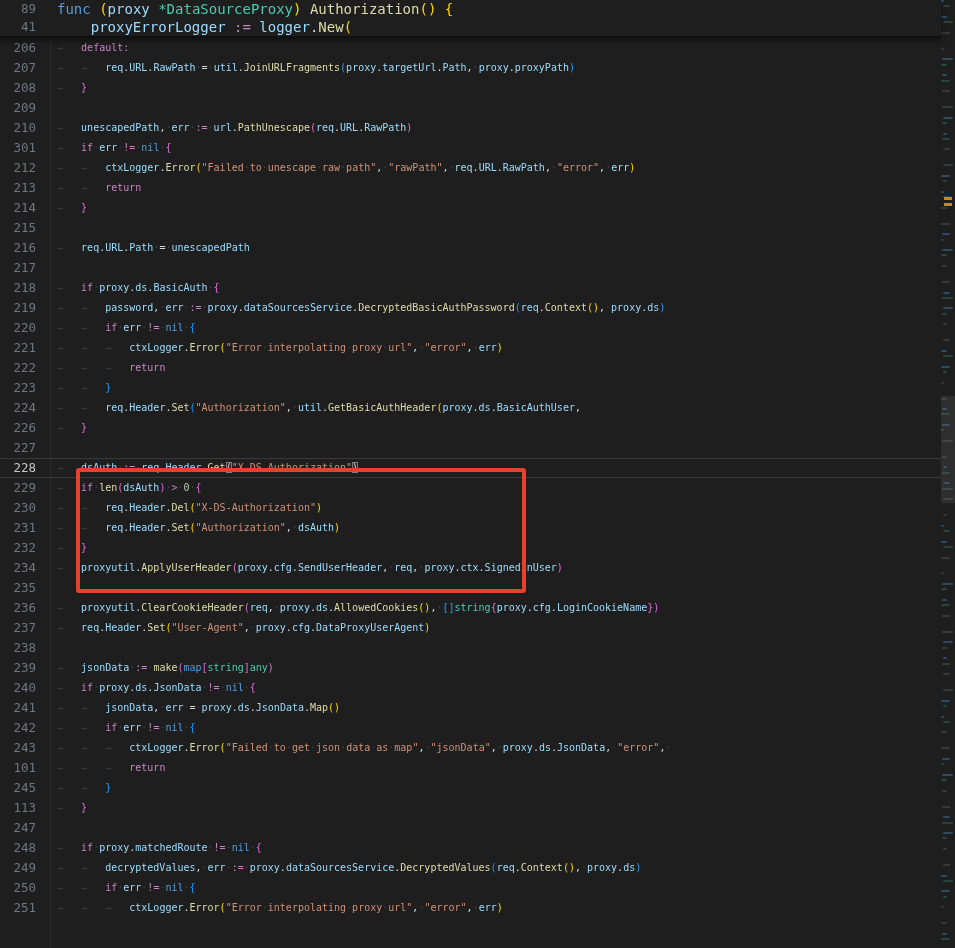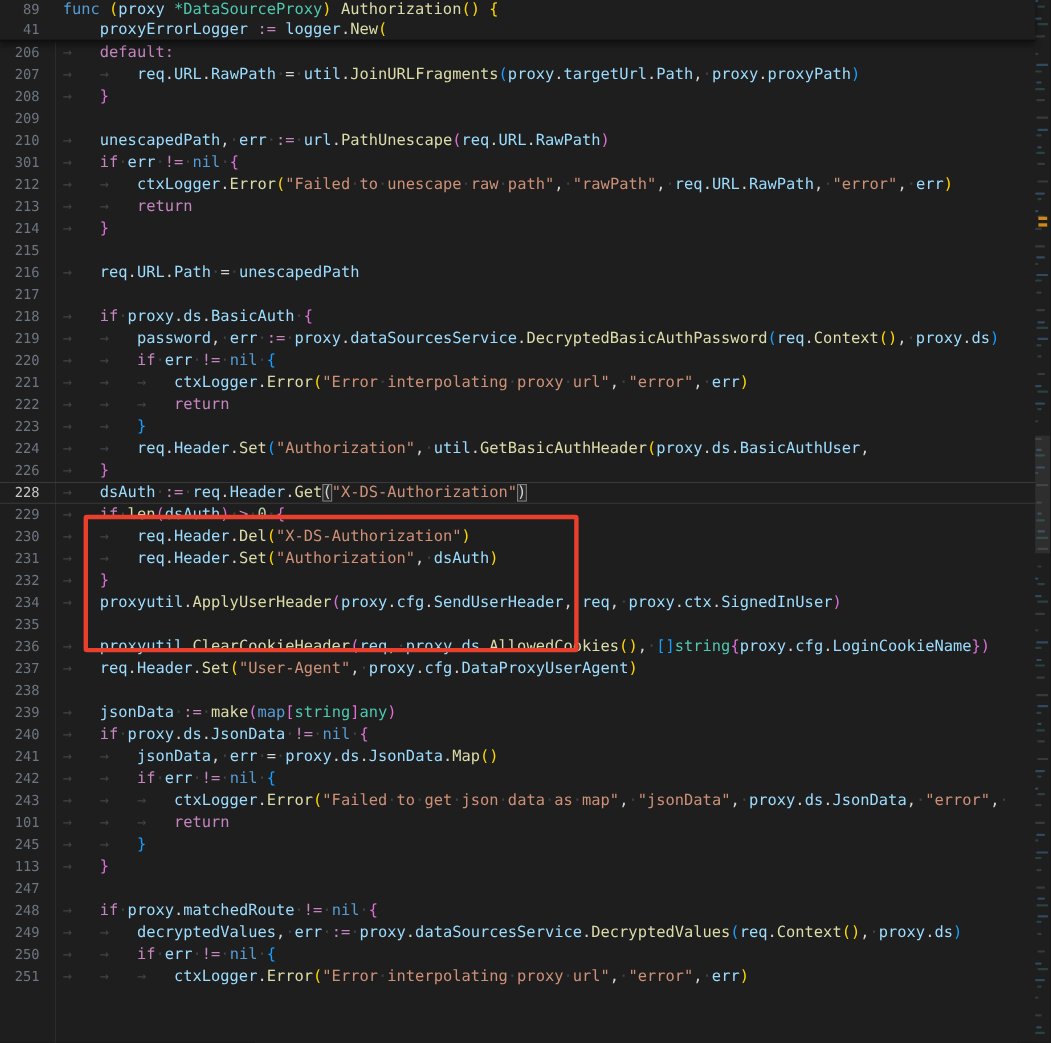--- a/index.html
+++ b/index.html
@@ -8,21 +8,21 @@
     background:var(--bg,#1e1e1e); overflow:hidden;
     font-family:"DejaVu Sans Mono", monospace;
   }
   .code-area{position:absolute; left:0; top:38px; width:941px; overflow:hidden; z-index:2;}
   .indent-guide{position:absolute; left:50px; top:0; width:1px; height:948px; background:#2c2c2c; z-index:1;}
   .line{display:flex; height:20px; line-height:20px; white-space:pre;}
   .line.active{box-shadow:inset 0 1px 0 #3a3a3a, inset 0 -1px 0 #3a3a3a;}
   .gutter{flex:0 0 47px; width:47px; box-sizing:border-box; padding-right:11px;
     text-align:right; color:var(--gutter,#6e7681); font-size:12.5px; user-select:none;}
   .line.active .gutter{color:var(--gutterActive,#c6c6c6);}
-  .code{margin-left:10px; font-size:14px; color:#d4d4d4; white-space:pre;}
+  .code{margin-left:10px; font-size:10px; color:#d4d4d4; white-space:pre;}
   .sticky{position:absolute; left:0; top:0; width:941px; z-index:6; background:var(--bg,#1e1e1e);
     border-bottom:2px solid #0f0f0f; box-shadow:0 3px 6px rgba(0,0,0,.45);}
   .sticky .line{height:18px; line-height:18px;}
   .sticky .code{font-size:14px;}
   .tk-k{color:var(--k)} .tk-b{color:var(--b)} .tk-t{color:var(--t)} .tk-f{color:var(--f)}
   .tk-v{color:var(--v)} .tk-o{color:var(--o)} .tk-n{color:var(--n)} .tk-p{color:var(--p)}
   .tk-g1{color:var(--g1)} .tk-g2{color:var(--g2)} .tk-g3{color:var(--g3)}
   .tk-x{color:var(--x); outline:1px solid #7d7d7d; outline-offset:-1px; background:rgba(120,120,120,.12);}
   .ws{color:var(--w,#3f4449);}
   .annotation-box{position:absolute; z-index:5; border:4px solid var(--annot,#e8402d); border-radius:3px; background:transparent;}
@@ -50,20 +50,21 @@
       <div class="line"><span class="gutter">216</span><span class="code"><span class="ws">→   </span><span class="tk-v">req</span><span class="tk-p">.</span><span class="tk-v">URL</span><span class="tk-p">.</span><span class="tk-v">Path<span class="ws">·</span></span><span class="tk-p">=<span class="ws">·</span></span><span class="tk-v">unescapedPath</span></span></div>
       <div class="line"><span class="gutter">217</span><span class="code"></span></div>
       <div class="line"><span class="gutter">218</span><span class="code"><span class="ws">→   </span><span class="tk-k">if<span class="ws">·</span></span><span class="tk-v">proxy</span><span class="tk-p">.</span><span class="tk-v">ds</span><span class="tk-p">.</span><span class="tk-v">BasicAuth<span class="ws">·</span></span><span class="tk-g2">{</span></span></div>
       <div class="line"><span class="gutter">219</span><span class="code"><span class="ws">→   </span><span class="ws">→   </span><span class="tk-v">password</span><span class="tk-p">,<span class="ws">·</span></span><span class="tk-v">err<span class="ws">·</span></span><span class="tk-k">:=<span class="ws">·</span></span><span class="tk-v">proxy</span><span class="tk-p">.</span><span class="tk-v">dataSourcesService</span><span class="tk-p">.</span><span class="tk-f">DecryptedBasicAuthPassword</span><span class="tk-g3">(</span><span class="tk-v">req</span><span class="tk-p">.</span><span class="tk-f">Context</span><span class="tk-g1">()</span><span class="tk-p">,<span class="ws">·</span></span><span class="tk-v">proxy</span><span class="tk-p">.</span><span class="tk-v">ds</span><span class="tk-g3">)</span></span></div>
       <div class="line"><span class="gutter">220</span><span class="code"><span class="ws">→   </span><span class="ws">→   </span><span class="tk-k">if<span class="ws">·</span></span><span class="tk-v">err<span class="ws">·</span></span><span class="tk-k">!=<span class="ws">·</span></span><span class="tk-b">nil<span class="ws">·</span></span><span class="tk-g3">{</span></span></div>
       <div class="line"><span class="gutter">221</span><span class="code"><span class="ws">→   </span><span class="ws">→   </span><span class="ws">→   </span><span class="tk-v">ctxLogger</span><span class="tk-p">.</span><span class="tk-f">Error</span><span class="tk-g1">(</span><span class="tk-o">"Error<span class="ws">·</span>interpolating<span class="ws">·</span>proxy<span class="ws">·</span>url"</span><span class="tk-p">,<span class="ws">·</span></span><span class="tk-o">"error"</span><span class="tk-p">,<span class="ws">·</span></span><span class="tk-v">err</span><span class="tk-g1">)</span></span></div>
       <div class="line"><span class="gutter">222</span><span class="code"><span class="ws">→   </span><span class="ws">→   </span><span class="ws">→   </span><span class="tk-k">return</span></span></div>
       <div class="line"><span class="gutter">223</span><span class="code"><span class="ws">→   </span><span class="ws">→   </span><span class="tk-g3">}</span></span></div>
       <div class="line"><span class="gutter">224</span><span class="code"><span class="ws">→   </span><span class="ws">→   </span><span class="tk-v">req</span><span class="tk-p">.</span><span class="tk-v">Header</span><span class="tk-p">.</span><span class="tk-f">Set</span><span class="tk-g3">(</span><span class="tk-o">"Authorization"</span><span class="tk-p">,<span class="ws">·</span></span><span class="tk-v">util</span><span class="tk-p">.</span><span class="tk-f">GetBasicAuthHeader</span><span class="tk-g1">(</span><span class="tk-v">proxy</span><span class="tk-p">.</span><span class="tk-v">ds</span><span class="tk-p">.</span><span class="tk-v">BasicAuthUser</span><span class="tk-p">,</span></span></div>
       <div class="line"><span class="gutter">226</span><span class="code"><span class="ws">→   </span><span class="tk-g2">}</span></span></div>
+      <div class="line"><span class="gutter">227</span><span class="code"></span></div>
       <div class="line active"><span class="gutter">228</span><span class="code"><span class="ws">→   </span><span class="tk-v">dsAuth<span class="ws">·</span></span><span class="tk-k">:=<span class="ws">·</span></span><span class="tk-v">req</span><span class="tk-p">.</span><span class="tk-v">Header</span><span class="tk-p">.</span><span class="tk-f">Get</span><span class="tk-x">(</span><span class="tk-o">"X-DS-Authorization"</span><span class="tk-x">)</span></span></div>
       <div class="line"><span class="gutter">229</span><span class="code"><span class="ws">→   </span><span class="tk-k">if<span class="ws">·</span></span><span class="tk-f">len</span><span class="tk-g2">(</span><span class="tk-v">dsAuth</span><span class="tk-g2">)<span class="ws">·</span></span><span class="tk-k">&gt;<span class="ws">·</span></span><span class="tk-n">0<span class="ws">·</span></span><span class="tk-g2">{</span></span></div>
       <div class="line"><span class="gutter">230</span><span class="code"><span class="ws">→   </span><span class="ws">→   </span><span class="tk-v">req</span><span class="tk-p">.</span><span class="tk-v">Header</span><span class="tk-p">.</span><span class="tk-f">Del</span><span class="tk-g1">(</span><span class="tk-o">"X-DS-Authorization"</span><span class="tk-g1">)</span></span></div>
       <div class="line"><span class="gutter">231</span><span class="code"><span class="ws">→   </span><span class="ws">→   </span><span class="tk-v">req</span><span class="tk-p">.</span><span class="tk-v">Header</span><span class="tk-p">.</span><span class="tk-f">Set</span><span class="tk-g1">(</span><span class="tk-o">"Authorization"</span><span class="tk-p">,<span class="ws">·</span></span><span class="tk-v">dsAuth</span><span class="tk-g1">)</span></span></div>
       <div class="line"><span class="gutter">232</span><span class="code"><span class="ws">→   </span><span class="tk-g2">}</span></span></div>
       <div class="line"><span class="gutter">234</span><span class="code"><span class="ws">→   </span><span class="tk-v">proxyutil</span><span class="tk-p">.</span><span class="tk-f">ApplyUserHeader</span><span class="tk-g2">(</span><span class="tk-v">proxy</span><span class="tk-p">.</span><span class="tk-v">cfg</span><span class="tk-p">.</span><span class="tk-v">SendUserHeader</span><span class="tk-p">,<span class="ws">·</span></span><span class="tk-v">req</span><span class="tk-p">,<span class="ws">·</span></span><span class="tk-v">proxy</span><span class="tk-p">.</span><span class="tk-v">ctx</span><span class="tk-p">.</span><span class="tk-v">SignedInUser</span><span class="tk-g2">)</span></span></div>
       <div class="line"><span class="gutter">235</span><span class="code"></span></div>
       <div class="line"><span class="gutter">236</span><span class="code"><span class="ws">→   </span><span class="tk-v">proxyutil</span><span class="tk-p">.</span><span class="tk-f">ClearCookieHeader</span><span class="tk-g2">(</span><span class="tk-v">req</span><span class="tk-p">,<span class="ws">·</span></span><span class="tk-v">proxy</span><span class="tk-p">.</span><span class="tk-v">ds</span><span class="tk-p">.</span><span class="tk-f">AllowedCookies</span><span class="tk-g1">()</span><span class="tk-p">,<span class="ws">·</span></span><span class="tk-g3">[]</span><span class="tk-t">string</span><span class="tk-g2">{</span><span class="tk-v">proxy</span><span class="tk-p">.</span><span class="tk-v">cfg</span><span class="tk-p">.</span><span class="tk-v">LoginCookieName</span><span class="tk-g2">}</span><span class="tk-g2">)</span></span></div>
       <div class="line"><span class="gutter">237</span><span class="code"><span class="ws">→   </span><span class="tk-v">req</span><span class="tk-p">.</span><span class="tk-v">Header</span><span class="tk-p">.</span><span class="tk-f">Set</span><span class="tk-g1">(</span><span class="tk-o">"User-Agent"</span><span class="tk-p">,<span class="ws">·</span></span><span class="tk-v">proxy</span><span class="tk-p">.</span><span class="tk-v">cfg</span><span class="tk-p">.</span><span class="tk-v">DataProxyUserAgent</span><span class="tk-g1">)</span></span></div>
       <div class="line"><span class="gutter">238</span><span class="code"></span></div>

